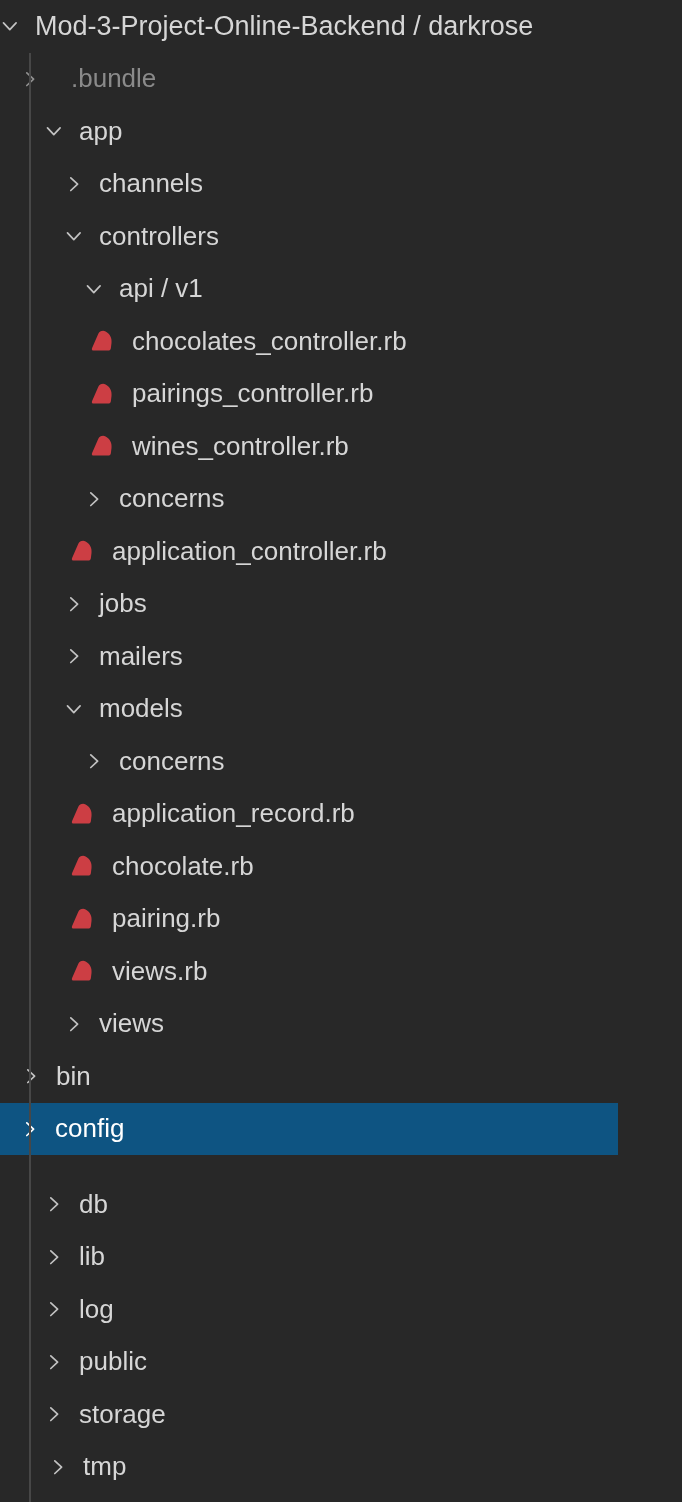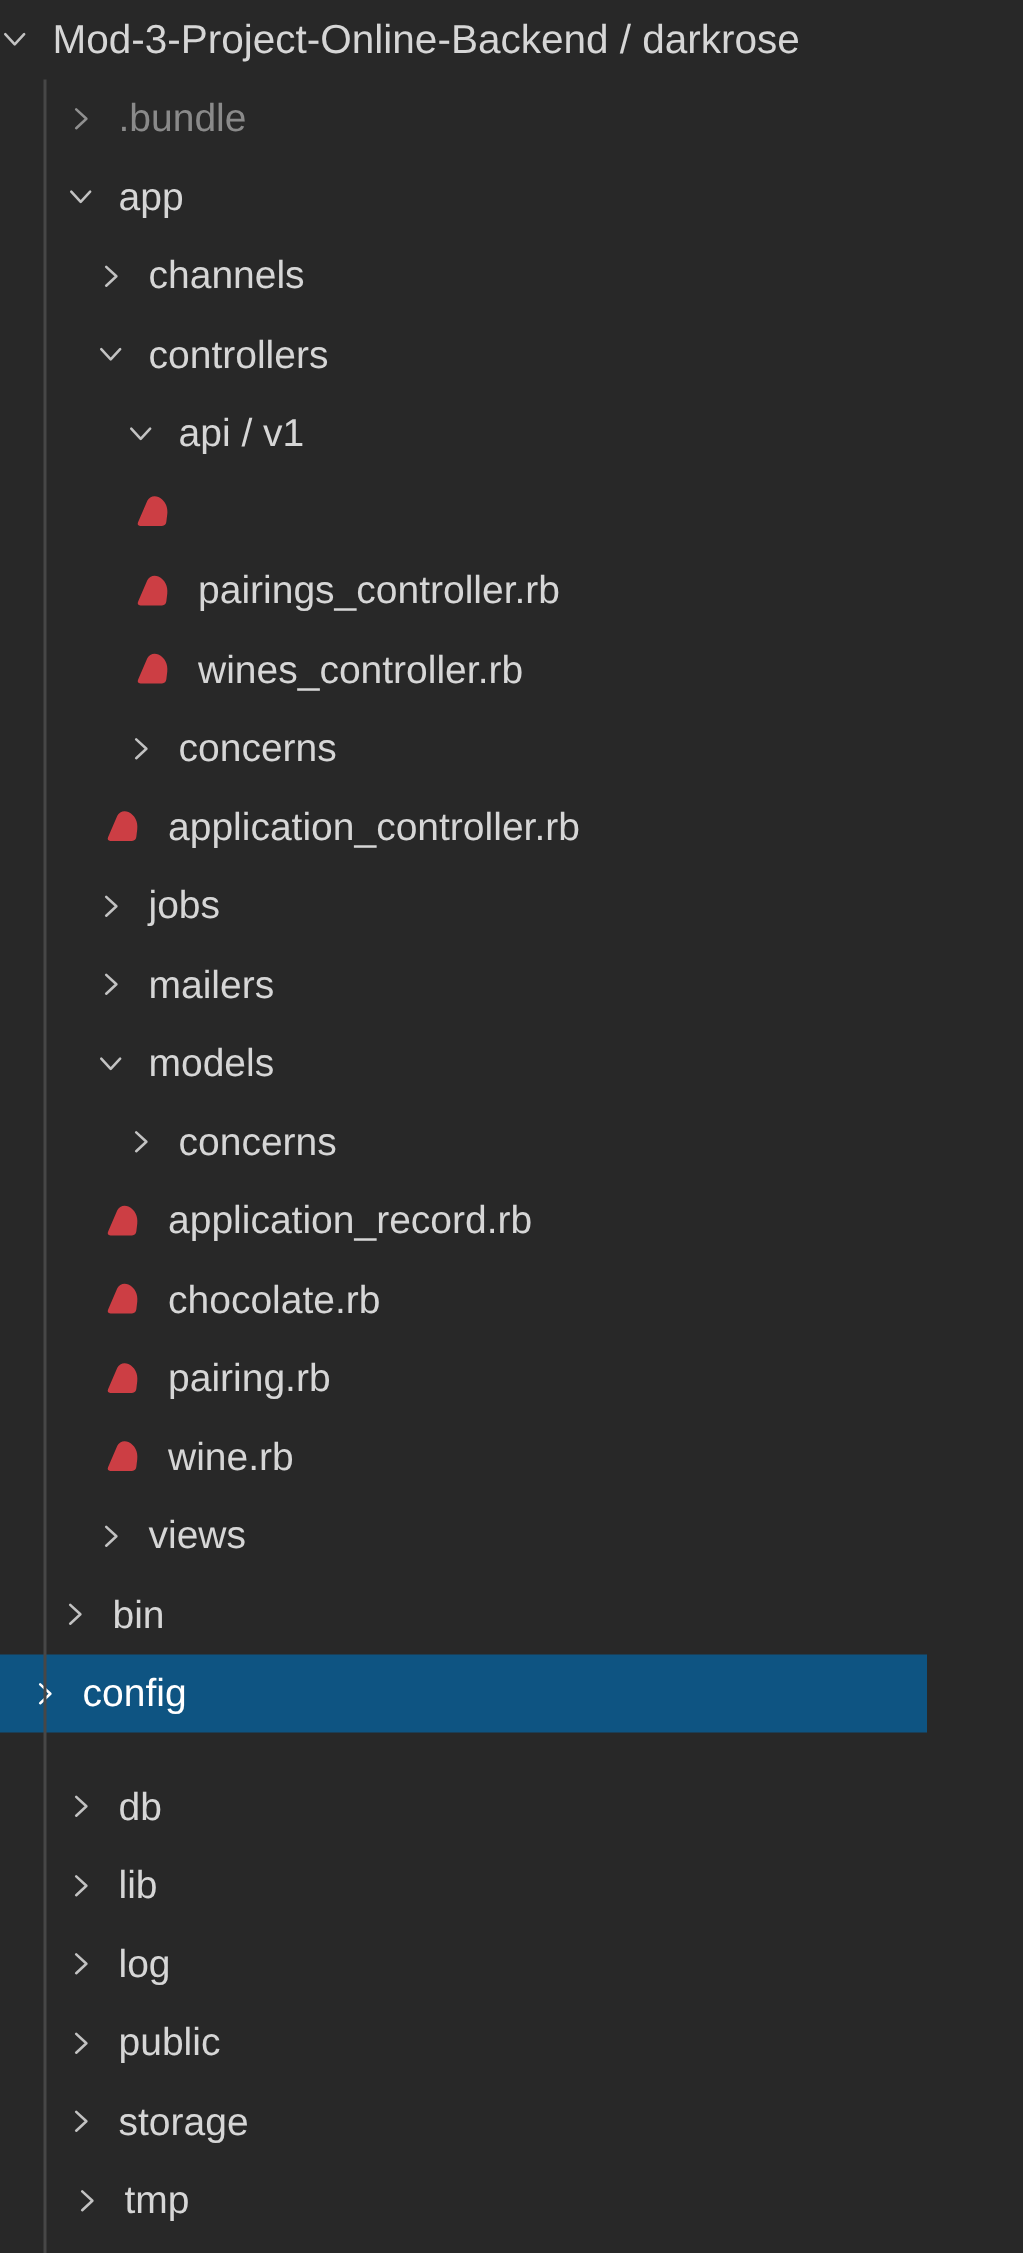--- a/index.html
+++ b/index.html
@@ -51,21 +51,21 @@
 <div class="explorer">
   <div class="row root">
     <span class="chev expanded">
         <svg viewBox="0 0 20 20" fill="none" stroke="currentColor" stroke-width="1.7" stroke-linecap="round" stroke-linejoin="round">
           <path d="M6.8 3.9 L13.6 10.2 L6.8 16.5"></path>
         </svg>
       </span>
     <span class="label">Mod-3-Project-Online-Backend / darkrose</span>
   </div>
   <div id="rows">
-      <div class="row dim" style="padding-left: 44px;">
+      <div class="row dim" style="padding-left: 20px; gap: 16px;">
         <span class="chev">
           <svg viewBox="0 0 20 20" fill="none" stroke="currentColor" stroke-width="1.7" stroke-linecap="round" stroke-linejoin="round">
             <path d="M6.8 3.9 L13.6 10.2 L6.8 16.5"></path>
           </svg>
         </span>
         <span class="label">.bundle</span>
       </div>
       <div class="row" style="padding-left: 44px;">
         <span class="chev expanded">
           <svg viewBox="0 0 20 20" fill="none" stroke="currentColor" stroke-width="1.7" stroke-linecap="round" stroke-linejoin="round">
@@ -97,20 +97,21 @@
           </svg>
         </span>
         <span class="label">api / v1</span>
       </div>
       <div class="row" style="padding-left: 88px;">
         <span class="fileicon">
           <svg viewBox="0 0 28 28">
             <path fill="var(--ruby)" d="M5.6 23.6 C4 23.6 3.4 22.5 4.1 21 L10.2 6.9 C11.4 4.2 14.8 3 17.6 4.4 C21.9 6.5 24.1 10.8 23.5 15.9 L22.9 20.9 C22.7 22.6 21.7 23.6 20 23.6 Z"></path>
           </svg>
         </span>
+        <span class="label">chocolates_controller.rb</span>
       </div>
       <div class="row" style="padding-left: 88px;">
         <span class="fileicon">
           <svg viewBox="0 0 28 28">
             <path fill="var(--ruby)" d="M5.6 23.6 C4 23.6 3.4 22.5 4.1 21 L10.2 6.9 C11.4 4.2 14.8 3 17.6 4.4 C21.9 6.5 24.1 10.8 23.5 15.9 L22.9 20.9 C22.7 22.6 21.7 23.6 20 23.6 Z"></path>
           </svg>
         </span>
         <span class="label">pairings_controller.rb</span>
       </div>
       <div class="row" style="padding-left: 88px;">
@@ -192,31 +193,31 @@
           </svg>
         </span>
         <span class="label">pairing.rb</span>
       </div>
       <div class="row" style="padding-left: 68px;">
         <span class="fileicon">
           <svg viewBox="0 0 28 28">
             <path fill="var(--ruby)" d="M5.6 23.6 C4 23.6 3.4 22.5 4.1 21 L10.2 6.9 C11.4 4.2 14.8 3 17.6 4.4 C21.9 6.5 24.1 10.8 23.5 15.9 L22.9 20.9 C22.7 22.6 21.7 23.6 20 23.6 Z"></path>
           </svg>
         </span>
-        <span class="label">wine.rb</span>
+        <span class="label">views.rb</span>
       </div>
       <div class="row" style="padding-left: 64px;">
         <span class="chev">
           <svg viewBox="0 0 20 20" fill="none" stroke="currentColor" stroke-width="1.7" stroke-linecap="round" stroke-linejoin="round">
             <path d="M6.8 3.9 L13.6 10.2 L6.8 16.5"></path>
           </svg>
         </span>
         <span class="label">views</span>
       </div>
-      <div class="row" style="padding-left: 40px;">
+      <div class="row" style="padding-left: 21px;">
         <span class="chev">
           <svg viewBox="0 0 20 20" fill="none" stroke="currentColor" stroke-width="1.7" stroke-linecap="round" stroke-linejoin="round">
             <path d="M6.8 3.9 L13.6 10.2 L6.8 16.5"></path>
           </svg>
         </span>
         <span class="label">bin</span>
       </div>
       <div class="row selected" style="padding-left: 20px;">
         <span class="chev">
           <svg viewBox="0 0 20 20" fill="none" stroke="currentColor" stroke-width="1.7" stroke-linecap="round" stroke-linejoin="round">

